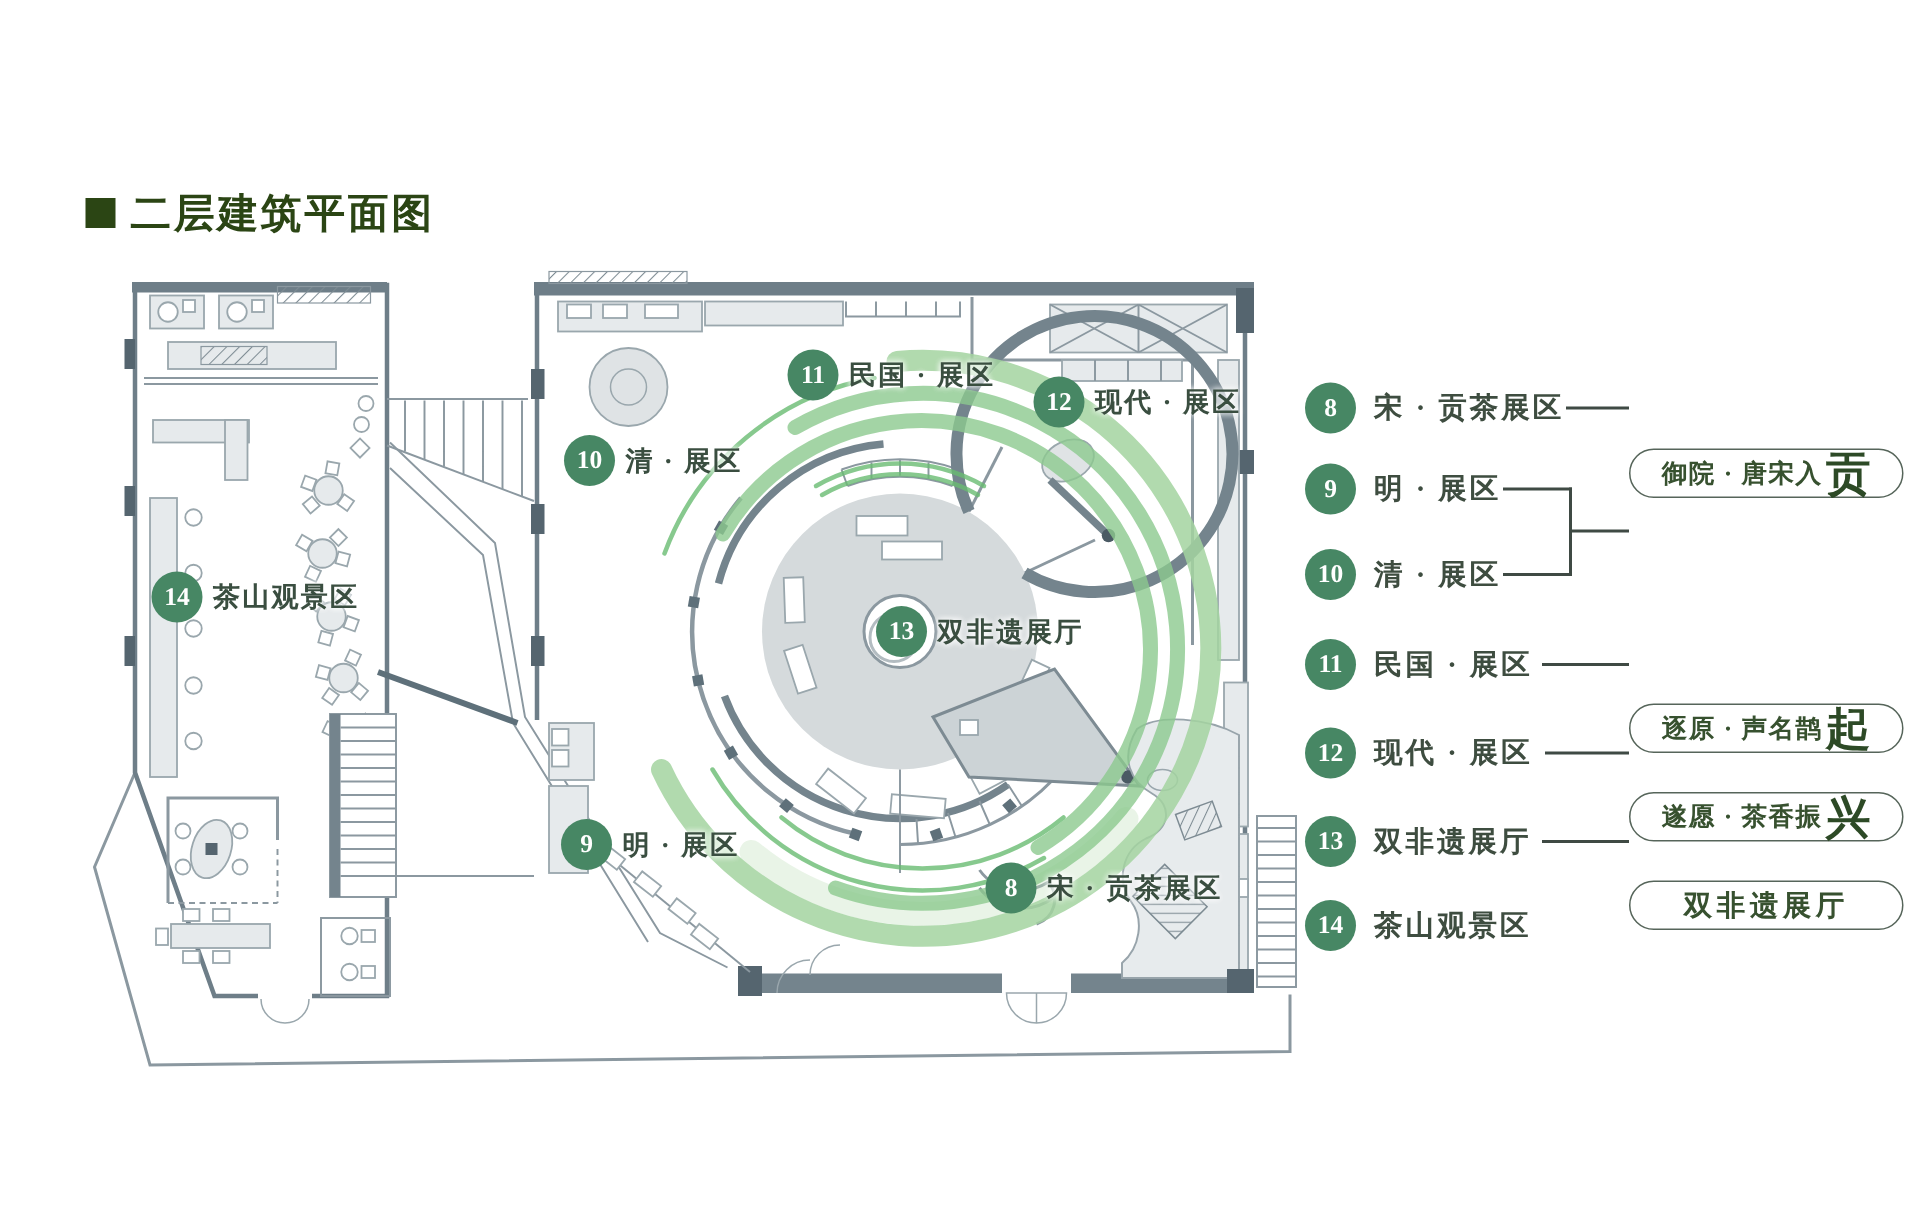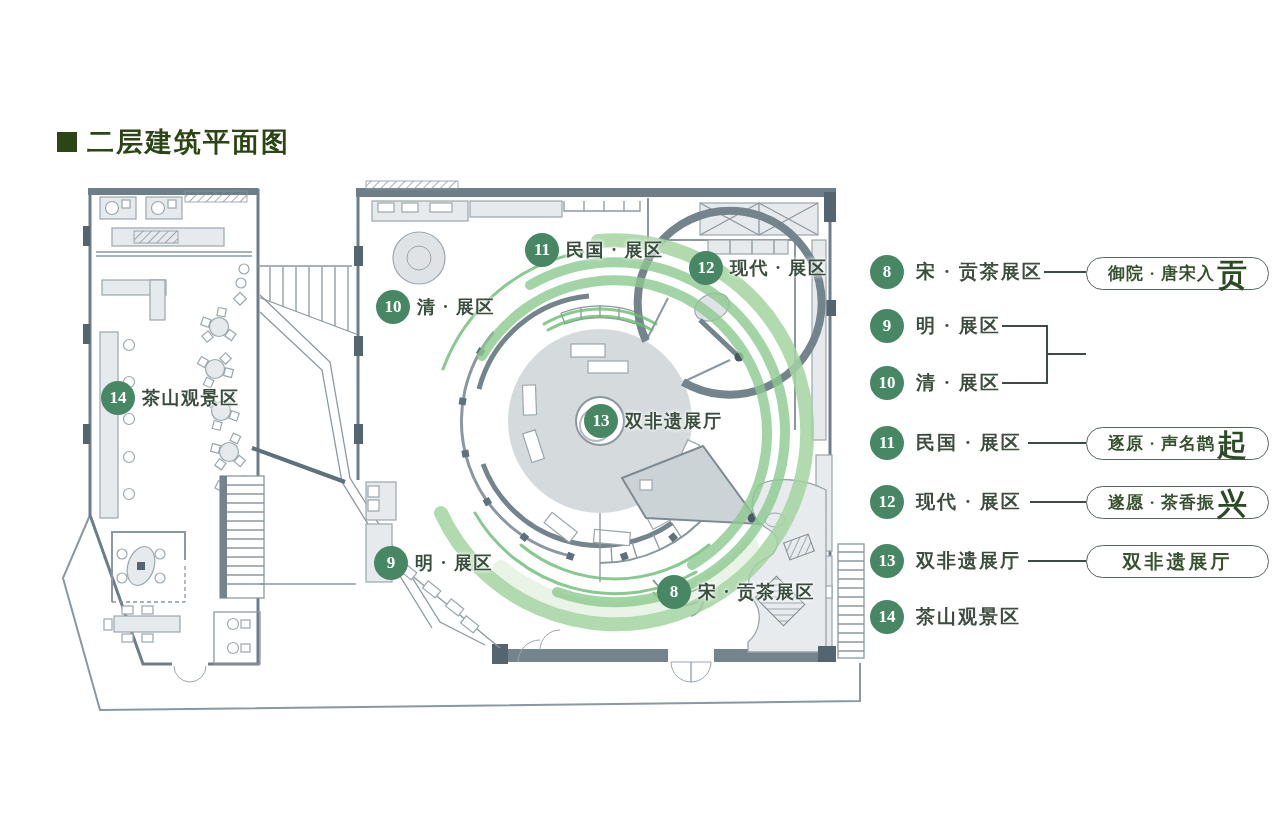--- a/index.html
+++ b/index.html
@@ -29,21 +29,21 @@
   .pm .dot{width:34px;height:34px;border-radius:50%;background:#478764;color:#fff;
            display:flex;align-items:center;justify-content:center;font-size:17px;font-weight:600;flex:0 0 34px;}
   .pm .lbl{font-size:18px;font-weight:600;color:#3a4e40;letter-spacing:1.5px;
            text-shadow:0 0 4px #fff,0 0 4px #fff;}
   
   .lrow{position:absolute;display:flex;align-items:center;gap:12px;white-space:nowrap;}
   .lrow .dot{width:34px;height:34px;border-radius:50%;background:#478764;color:#fff;
              display:flex;align-items:center;justify-content:center;font-size:17px;font-weight:600;flex:0 0 34px;}
   .lrow .lbl{font-size:19px;font-weight:600;color:#3e4d40;letter-spacing:2px;}
   .pill{position:absolute;left:1086px;width:181px;height:31px;border:1.6px solid #56655a;border-radius:17px;
-        display:flex;align-items:center;justify-content:center;background:#fff;}
+        display:flex;align-items:center;justify-content:center;background:#fff;margin-top:42px;}
   .pill .sm{font-size:17px;font-weight:600;color:#37512f;letter-spacing:1px;}
   .pill .bg{font-size:30px;font-weight:700;color:#2d4a26;line-height:30px;margin-left:2px;transform:translateY(1px);}
   .pill .full{font-size:19px;font-weight:600;color:#37512f;letter-spacing:3px;}
   .conn{position:absolute;background:#3f4a44;height:2px;}
   .connv{position:absolute;background:#3f4a44;width:2px;}
 </style>
 </head>
 <body>
 
 <div class="stage">

